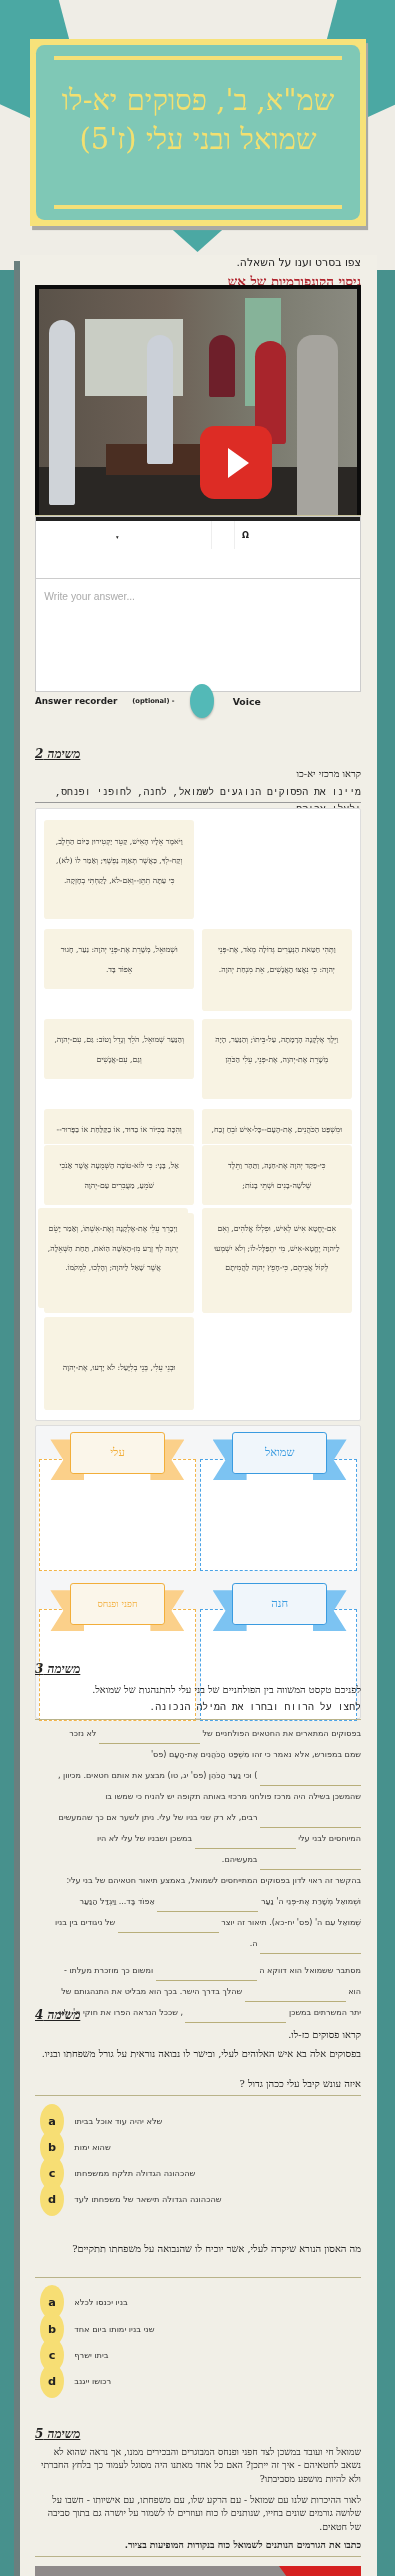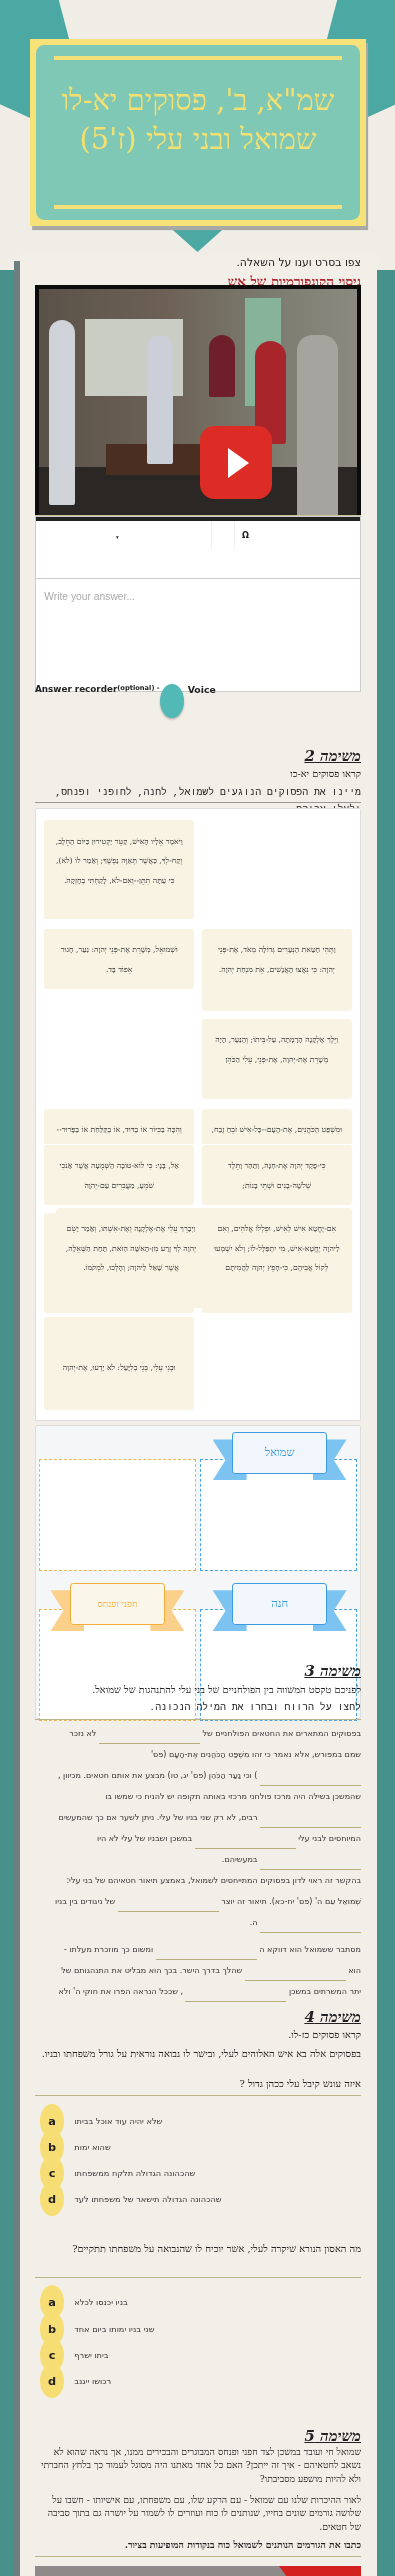--- a/index.html
+++ b/index.html
@@ -12,41 +12,41 @@
 .banner{position:absolute;left:30px;top:39px;width:336px;height:187px;background:#f7e27a;box-shadow:2.1px 4.1px 0 #a9a9a4}
 .banner-inner{position:absolute;left:6.2px;top:6.2px;right:6.2px;bottom:6.2px;background:#7fc8b6;border-radius:8.2px}
 .banner-line{position:absolute;left:17.5px;right:17.5px;height:3.1px;background:#f4e078}
 .banner-title{position:absolute;left:0;right:0;top:36px;text-align:center;direction:rtl;font-family:"DejaVu Serif",serif;color:#f3e070;font-size:29px;line-height:39px}
 .page-bg{position:absolute;left:0;top:270px;width:396px;height:3089px;background:#47918d}
 .card-shadow{position:absolute;left:14.4px;top:261px;width:358px;height:3055px;background:#6a7f7e}
 .card{position:absolute;left:19.6px;top:255px;width:357px;height:3055px;background:#f1efe7}
 .content{position:absolute;left:35px;width:326px;direction:rtl}
 .h-red{font-family:"DejaVu Serif",serif;font-weight:bold;color:#b1262f;font-size:13.4px}
 .rule{position:absolute;left:35px;width:326px;height:0.5px;background:#c9c49b}
-.task-h{font-weight:bold;text-decoration:underline;font-size:15px;text-align:right}
+.task-h{font-weight:bold;text-decoration:underline;font-size:12px;text-align:left}
 .txt{font-size:10.8px;text-align:right;line-height:16.5px}
 .video{position:absolute;left:35px;top:285px;width:326px;height:268px;background:#0c0c0c}
 .video-inner{position:absolute;left:4.1px;top:4.1px;right:4.1px;bottom:4.1px;background:linear-gradient(90deg,#5a5249 0%,#6d6156 40%,#7a7a6e 70%,#8a8a80 100%)}
 .video-wall{position:absolute;left:46px;top:30px;width:98px;height:77px;background:#c9cdc4}
 .video-door{position:absolute;left:206px;top:9.3px;width:36px;height:108px;background:#86b399}
 .video-table{position:absolute;left:67px;top:155px;width:144px;height:31px;background:#4a2e22}
 .video-floor{position:absolute;left:0;bottom:0;right:0;height:82px;background:#2a2724}
 .person{position:absolute;border-radius:15.5px 15.5px 3.1px 3.1px}
 .play{position:absolute;left:161px;top:137px;width:72px;height:73px;background:#dd2c25;border-radius:14.4px}
 .play:after{content:"";position:absolute;left:28px;top:21.6px;border-left:21.6px solid #fff;border-top:15.5px solid transparent;border-bottom:15.5px solid transparent}
 .video-caption{position:absolute;left:0;right:0;bottom:20.6px;text-align:center;color:#fff;font-weight:bold;font-size:11.3px;direction:rtl}
 .qbox{position:absolute;left:53px;top:599px;width:292px;height:20.6px;background:#fff;font-family:"DejaVu Serif",serif;font-size:8.8px;text-align:right;padding:4.1px 10.3px;direction:rtl;color:#333}
 .editor{position:absolute;left:35px;width:326px;background:#fff;border:0.5px solid #ccc}
 .editor-bar{height:3.6px;background:#222}
 .editor-tools{height:58px;border-bottom:1px solid #ccc;position:relative}
 .tool-caret{position:absolute;left:80px;top:13px;font-size:5.2px}
 .tool-sep{position:absolute;left:175px;top:0;width:24px;height:28px;border-left:0.5px solid #eee;border-right:0.5px solid #eee}
 .tool-omega{position:absolute;left:206px;top:9.3px;font-weight:bold;font-size:8.2px}
 .editor-area{height:165px;padding:12.4px 8.2px;font-family:"Liberation Sans",sans-serif;font-size:10.3px;color:#aaa}
-.recorder{position:absolute;left:35px;font-family:"DejaVu Sans",sans-serif;display:flex;align-items:flex-start;gap:0}
+.recorder{position:absolute;left:35px;font-family:"DejaVu Sans",sans-serif;display:flex;align-items:center;gap:15px}
 .rec-label{font-weight:bold;font-size:8.8px;color:#222}
 .rec-opt{font-size:6.7px;font-weight:bold}
 .rec-btn{width:24px;height:34px;border-radius:50%;background:#53b9b7;box-shadow:0 1.5px 2.1px rgba(0,0,0,.25)}
 .rec-voice{font-weight:bold;font-size:9.3px;margin-left:4.1px}
 .sortbox{position:absolute;left:35px;top:843px;width:326px;height:537px;background:#fff;border:0.5px solid #ddd;border-radius:2.1px}
 .tile{position:absolute;background:#f8f3e3;border-radius:3.1px;direction:rtl;text-align:center;font-family:"DejaVu Serif",serif;font-size:7.7px;line-height:19.6px;padding:11.3px 9.3px;color:#333}
 .cats{position:absolute;left:35px;top:1425px;width:326px;height:291px;background:#f5f6f7;border:0.5px solid #ddd;border-radius:2.1px}
 .cat-box{position:absolute;width:157px;height:112px;border:1px dashed;background:#fff}
 .ribbon{position:absolute;width:134px;height:41px}
 .rib-tail-l,.rib-tail-r{position:absolute;top:7.2px;width:34px;height:41px}
@@ -121,57 +121,63 @@
 </div>
 
 <div class="recorder" style="top:684px">
   <span class="rec-label">Answer recorder</span>
   <span class="rec-opt">(optional) -</span>
   <span class="rec-btn"></span>
   <span class="rec-voice">Voice</span>
 </div>
 
 <div class="content task-h" style="top:747px;font-family:'DejaVu Serif',serif;font-style:italic">משימה 2</div>
-<div class="content txt" style="top:766px;font-family:'DejaVu Serif',serif;font-size:9.8px">קראו פסוקים יא-כו</div>
+<div class="content txt" style="top:766px;font-family:'DejaVu Serif',serif;font-size:9.8px">קראו מרכזי יא-כו</div>
 <div class="content txt" style="top:785px;font-family:Liberation Mono, monospace;font-size:9.8px">מיינו את הפסוקים הנוגעים לשמואל, לחנה, לחופני ופנחס, ולעלי אביהם.</div>
 <div class="rule" style="top:802px;background:#999"></div>
 
 <div class="sortbox" style="top:808px;height:572px">
   <div class="tile" style="left:8.2px;top:11.3px;width:150px;height:99px">וַיֹּאמֶר אֵלָיו הָאִישׁ, קַטֵּר יַקְטִירוּן כַּיּוֹם הַחֵלֶב, וְקַח-לְךָ, כַּאֲשֶׁר תְּאַוֶּה נַפְשֶׁךָ; וְאָמַר לוֹ (לֹא), כִּי עַתָּה תִתֵּן--וְאִם-לֹא, לָקַחְתִּי בְחָזְקָה.</div>
   <div class="tile" style="left:8.2px;top:120px;width:150px;height:60px">וּשְׁמוּאֵל, מְשָׁרֵת אֶת-פְּנֵי יְהוָה: נַעַר, חָגוּר אֵפוֹד בָּד.</div>
   <div class="tile" style="right:8.2px;top:120px;width:150px;height:82px">וַתְּהִי חַטַּאת הַנְּעָרִים גְּדוֹלָה מְאֹד, אֶת-פְּנֵי יְהוָה: כִּי נִאֲצוּ הָאֲנָשִׁים, אֵת מִנְחַת יְהוָה.</div>
   <div class="tile" style="right:8.2px;top:210px;width:150px;height:80px">וַיֵּלֶךְ אֶלְקָנָה הָרָמָתָה, עַל-בֵּיתוֹ; וְהַנַּעַר, הָיָה מְשָׁרֵת אֶת-יְהוָה, אֶת-פְּנֵי, עֵלִי הַכֹּהֵן</div>
+  <div class="tile" style="left:8.2px;top:210px;width:150px;height:60px">וְהַנַּעַר שְׁמוּאֵל, הֹלֵךְ וְגָדֵל וָטוֹב: גַּם, עִם-יְהוָה, וְגַם, עִם-אֲנָשִׁים</div>
   <div class="tile" style="right:8.2px;top:300px;width:150px;height:78px">וּמִשְׁפַּט הַכֹּהֲנִים, אֶת-הָעָם--כָּל-אִישׁ זֹבֵחַ זֶבַח, וּבָא נַעַר הַכֹּהֵן כְּבַשֵּׁל הַבָּשָׂר, וְהַמַּזְלֵג שְׁלֹשׁ הַשִּׁנַּיִם, בְּיָדוֹ</div>
   <div class="tile" style="left:8.2px;top:300px;width:150px;height:99px">וְהִכָּה בַכִּיּוֹר אוֹ בַדּוּד, אוֹ בַקַּלַּחַת אוֹ בַפָּרוּר--כֹּל אֲשֶׁר יַעֲלֶה הַמַּזְלֵג, יִקַּח הַכֹּהֵן בּוֹ; כָּכָה יַעֲשׂוּ לְכָל-יִשְׂרָאֵל, הַבָּאִים שָׁם בְּשִׁלֹה.</div>
   <div class="tile" style="right:8.2px;top:407px;width:150px;height:80px">וּמְעִיל קָטֹן תַּעֲשֶׂה-לּוֹ אִמּוֹ, וְהַעַלְתָה לוֹ מִיָּמִים יָמִימָה--בַּעֲלוֹתָהּ, אֶת-אִישָׁהּ, לִזְבֹּחַ, אֶת-זֶבַח הַיָּמִים.</div>
   <div class="tile" style="left:8.2px;top:407px;width:150px;height:80px">וַיֹּאמֶר לָהֶם, לָמָּה תַעֲשׂוּן כַּדְּבָרִים הָאֵלֶּה, אֲשֶׁר אָנֹכִי שֹׁמֵעַ אֶת-דִּבְרֵיכֶם רָעִים, מֵאֵת כָּל-הָעָם אֵלֶּה.</div>
 </div>
 <div class="sortbox" style="top:1144px;height:237px;border-top:none;border-radius:0 0 2.1px 2.1px">
   <div class="tile" style="right:8.2px;top:1px;width:150px;height:60px">כִּי-פָקַד יְהוָה אֶת-חַנָּה, וַתַּהַר וַתֵּלֶד שְׁלֹשָׁה-בָנִים וּשְׁתֵּי בָנוֹת;</div>
   <div class="tile" style="left:8.2px;top:1px;width:150px;height:60px">אַל, בָּנָי: כִּי לוֹא-טוֹבָה הַשְּׁמֻעָה אֲשֶׁר אָנֹכִי שֹׁמֵעַ, מַעֲבִרִים עַם-יְהוָה</div>
   <div class="tile" style="right:8.2px;top:69px;width:150px;height:100px">גַּם, בְּטֶרֶם יַקְטִרוּן אֶת-הַחֵלֶב, וּבָא נַעַר הַכֹּהֵן וְאָמַר לָאִישׁ הַזֹּבֵחַ, תְּנָה בָשָׂר לִצְלוֹת לַכֹּהֵן; וְלֹא-יִקַּח מִמְּךָ בָּשָׂר מְבֻשָּׁל, כִּי אִם-חָי.</div>
   <div class="tile" style="left:8.2px;top:69px;width:150px;height:100px">וְעֵלִי, זָקֵן מְאֹד; וְשָׁמַע, אֵת כָּל-אֲשֶׁר יַעֲשׂוּן בָּנָיו לְכָל-יִשְׂרָאֵל, וְאֵת אֲשֶׁר-יִשְׁכְּבוּן אֶת-הַנָּשִׁים, הַצֹּבְאוֹת פֶּתַח אֹהֶל מוֹעֵד</div>
 
 </div>
 <div class="sortbox" style="top:1321px;height:100px;border-top:none;border-radius:0 0 2.1px 2.1px">
   <div class="tile" style="right:8.2px;top:-113px;width:150px;height:100px">אִם-יֶחֱטָא אִישׁ לְאִישׁ, וּפִלְלוֹ אֱלֹהִים, וְאִם לַיהוָה יֶחֱטָא-אִישׁ, מִי יִתְפַּלֶּל-לוֹ; וְלֹא יִשְׁמְעוּ לְקוֹל אֲבִיהֶם, כִּי-חָפֵץ יְהוָה לַהֲמִיתָם</div>
-  <div class="tile" style="left:20px;top:-113px;width:150px;height:100px">וַיְבָרֵךְ עֵלִי אֶת-אֶלְקָנָה וְאֶת-אִשְׁתּוֹ, וְאָמַר יָשֵׂם יְהוָה לְךָ זֶרַע מִן-הָאִשָּׁה הַזֹּאת, תַּחַת הַשְּׁאֵלָה, אֲשֶׁר שָׁאַל לַיהוָה; וְהָלְכוּ, לִמְקֹמוֹ.</div>
+  <div class="tile" style="left:2px;top:-113px;width:150px;height:100px">וַיְבָרֵךְ עֵלִי אֶת-אֶלְקָנָה וְאֶת-אִשְׁתּוֹ, וְאָמַר יָשֵׂם יְהוָה לְךָ זֶרַע מִן-הָאִשָּׁה הַזֹּאת, תַּחַת הַשְּׁאֵלָה, אֲשֶׁר שָׁאַל לַיהוָה; וְהָלְכוּ, לִמְקֹמוֹ.</div>
   <div class="tile" style="left:8.2px;top:-4.1px;width:150px;height:93px;padding-top:41px">וּבְנֵי עֵלִי, בְּנֵי בְלִיָּעַל: לֹא יָדְעוּ, אֶת-יְהוָה</div>
 </div>
 
 <div class="cats" style="top:1425px;height:294px">
 
   <div class="cat-box" style="right:3.1px;top:33px;border-color:#4aa3e6"></div>
   <div class="ribbon" style="right:13.4px;top:6.2px">
     <div class="rib-tail-l" style="background:#7cc3f2"></div>
     <div class="rib-tail-r" style="background:#7cc3f2"></div>
     <div class="rib-main" style="background:#f0f6fb;border-color:#3a9be0;color:#3a9be0">שמואל</div>
   </div>
 
   <div class="cat-box" style="left:3.1px;top:33px;border-color:#f2b448"></div>
+  <div class="ribbon" style="left:14.4px;top:6.2px">
+    <div class="rib-tail-l" style="background:#fbd08a"></div>
+    <div class="rib-tail-r" style="background:#fbd08a"></div>
+    <div class="rib-main" style="background:#fbf6ea;border-color:#f2ae3a;color:#f2ae3a">עלי</div>
+  </div>
 
   <div class="cat-box" style="right:3.1px;top:183px;border-color:#4aa3e6"></div>
   <div class="ribbon" style="right:13.4px;top:157px">
     <div class="rib-tail-l" style="background:#7cc3f2"></div>
     <div class="rib-tail-r" style="background:#7cc3f2"></div>
     <div class="rib-main" style="background:#f0f6fb;border-color:#3a9be0;color:#3a9be0">חנה</div>
   </div>
 
   <div class="cat-box" style="left:3.1px;top:183px;border-color:#f2b448"></div>
   <div class="ribbon" style="left:14.4px;top:157px">
@@ -188,20 +194,21 @@
 
 <div class="content fill" style="top:1723px">
   <p><span>בפסוקים המתארים את החטאים הפולחניים של</span> <span class="blank"></span> <span>לא נזכר</span></p>
   <p><span>שמם במפורש, אלא נאמר כי זהו מִשְׁפַּט הַכֹּהֲנִים אֶת-הָעָם (פס'</span></p>
   <p><span class="blank"></span> <span>) וכי נַעַר הַכֹּהֵן (פס' יג, טו) מבצע את אותם חטאים. מכיוון ,</span></p>
   <p><span>שהמשכן בשילה היה מרכז פולחני מרכזי באותה תקופה יש להניח כי שמשו בו</span></p>
   <p><span class="blank"></span> <span>רבים, לא רק שני בניו של עלי. ניתן לשער אם כך שהמעשים</span></p>
   <p><span>המיוחסים לבני עלי</span> <span class="blank"></span> <span>במשכן ושבניו של עלי לא היו</span></p>
   <p><span class="blank"></span> <span>במעשיהם.</span></p>
   <p style="margin-top:0"><span>בהקשר זה ראוי לדון בפסוקים המתייחסים לשמואל, באמצע תיאור חטאיהם של בני עלי:</span></p>
+  <p><span>וּשְׁמוּאֵל מְשָׁרֵת אֶת-פְּנֵי ה' נַעַר</span> <span class="blank"></span> <span>אֵפוֹד בָּד... וַיִּגְדַּל הַנַּעַר</span></p>
   <p><span>שְׁמוּאֵל עִם ה' (פס' יח-כא). תיאור זה יוצר</span> <span class="blank"></span> <span>של ניגודים בין בניו</span></p>
   <p><span class="blank"></span> <span>ה.</span></p>
   <p style="margin-top:6.2px"><span>מסתבר ששמואל הוא דווקא ה</span> <span class="blank"></span> <span>ומשום כך מוזכרת מעלתו -</span></p>
   <p><span>הוא</span> <span class="blank"></span> <span>שהלך בדרך הישר. בכך הוא מבליט את התנהגותם של</span></p>
   <p><span>יתר המשרתים במשכן</span> <span class="blank"></span> <span>, שככל הנראה הפרו את חוקי ה' ולא</span></p>
 </div>
 
 <div class="content task-h" style="top:2008px;font-family:'DejaVu Serif',serif;font-style:italic">משימה 4</div>
 <div class="content txt" style="top:2027px;font-family:'DejaVu Serif',serif;font-size:9.8px">קראו פסוקים כז-לו.</div>
 <div class="content txt" style="top:2046px;font-family:'DejaVu Serif',serif;font-size:9.8px;line-height:15.5px">בפסוקים אלה בא איש האלוהים לעלי, ובישר לו נבואה נוראית על גורל משפחתו ובניו.</div>

